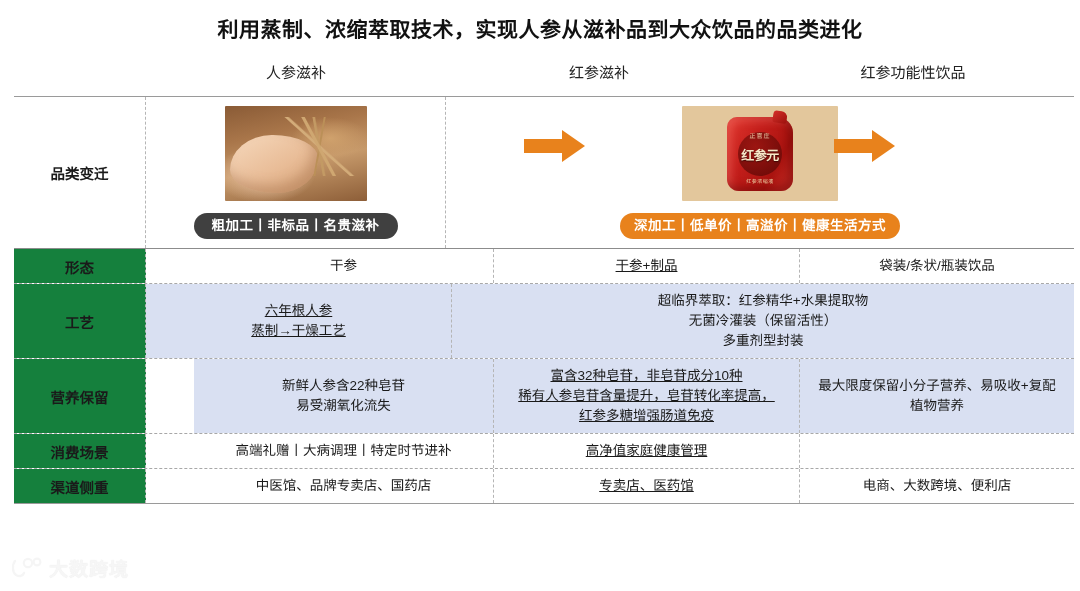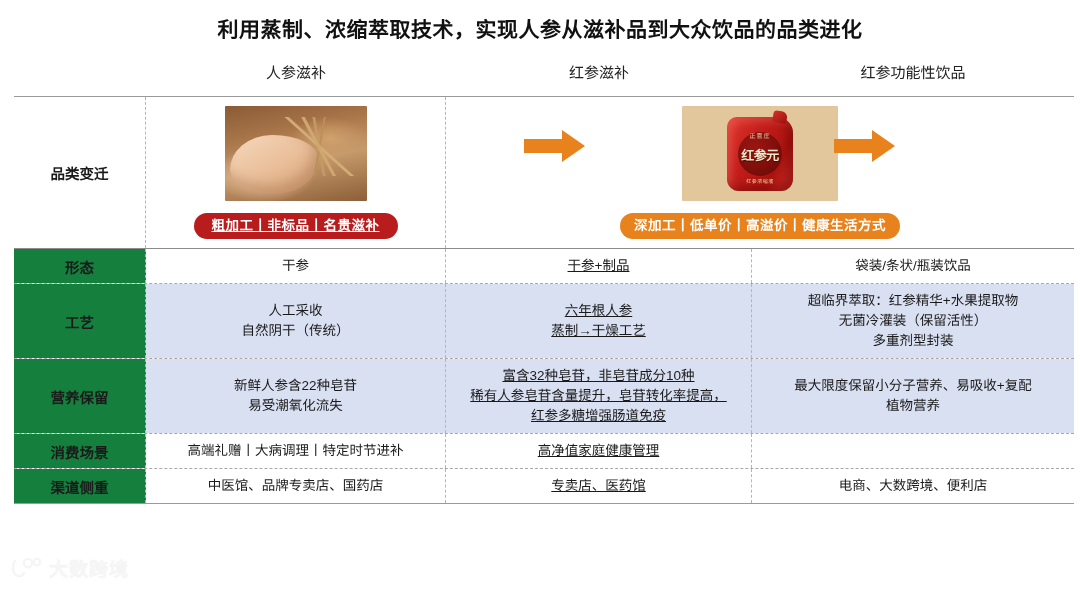--- a/index.html
+++ b/index.html
@@ -88,21 +88,21 @@
     display: flex;
     flex-direction: column;
     align-items: center;
     justify-content: center;
     font-size: 13.5px;
     line-height: 20px;
     color: #1a1a1a;
     text-align: center;
     padding: 7px 6px;
   }
-  .cell.c1 { width: 300px; flex: 0 0 300px; border-right: 1px dashed #b5b5b5; }
+  .cell.c1 { width: 300px; flex: 0 0 300px; border-right: 1px dashed #b5b5b5; margin-left: 48px; }
   .cell.c2 { width: 306px; flex: 0 0 306px; border-right: 1px dashed #b5b5b5; text-decoration: underline; }
   .cell.c3 { flex: 1; }
   .cell.blue { background: #D9E0F2; }
   .cell .ln { display: block; white-space: nowrap; }
 
   
   .row.r-evo .cells { position: relative; }
   .evo-cell {
     box-sizing: border-box;
     display: flex;
@@ -259,21 +259,21 @@
     border-radius: 14px;
     color: #ffffff;
     font-size: 13.5px;
     font-weight: bold;
     line-height: 26px;
     height: 26px;
     padding: 0 18px;
     white-space: nowrap;
     letter-spacing: 0.5px;
   }
-  .badge.blue { background: #b91c1c; text-decoration: underline; }
+  .badge.blue { background: #404040; }
   .badge.orange { background: #E8821C; padding: 0 14px; }
 
   
   .watermark {
     position: absolute;
     left: 12px;
     bottom: 10px;
     display: flex;
     align-items: center;
     gap: 7px;
@@ -355,24 +355,20 @@
             <span class="ln">干参+制品</span>
           </div>
           <div class="cell c3">
             <span class="ln">袋装/条状/瓶装饮品</span>
           </div>
         </div>
       </div>
       <div class="row">
         <div class="lbl tan">工艺</div>
         <div class="cells">
-          <div class="cell c1 blue">
-            <span class="ln">人工采收</span>
-            <span class="ln">自然阴干（传统）</span>
-          </div>
           <div class="cell c2 blue">
             <span class="ln">六年根人参</span>
             <span class="ln">蒸制→干燥工艺</span>
           </div>
           <div class="cell c3 blue">
             <span class="ln">超临界萃取：红参精华+水果提取物</span>
             <span class="ln">无菌冷灌装（保留活性）</span>
             <span class="ln">多重剂型封装</span>
           </div>
         </div>

